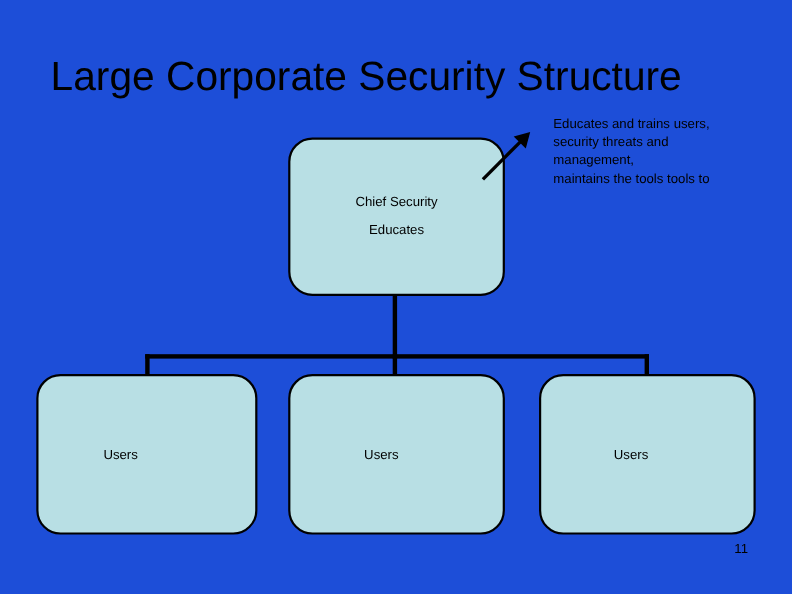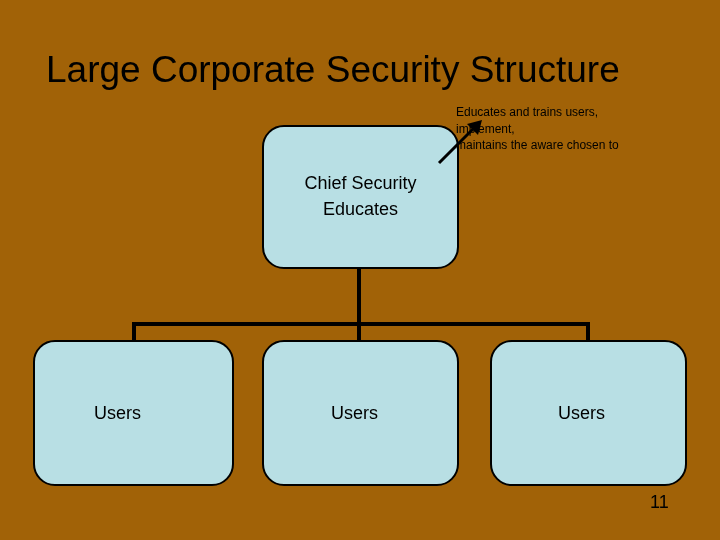--- a/index.html
+++ b/index.html
@@ -4,21 +4,21 @@
 <style>
   html, body {
     margin: 0;
     padding: 0;
     background: #ffffff;
   }
   #slide {
     position: relative;
     width: 720px;
     height: 540px;
-    background: #a16207;
+    background: #1d4ed8;
     overflow: hidden;
     font-family: "Liberation Sans", sans-serif;
     color: #000000;
   }
 
   
   #slide-title {
     position: absolute;
     left: 46px;
     top: 48px;
@@ -34,21 +34,21 @@
   
   .node-box {
     position: absolute;
     background: #b8dfe4;
     border: 2px solid #000000;
     border-radius: 22px;
     box-sizing: border-box;
   }
   .node-label {
     position: absolute;
-    font-size: 18px;
+    font-size: 12px;
     line-height: 26px;
     color: #000000;
   }
   #box-cso {
     left: 262px;
     top: 125px;
     width: 197px;
     height: 144px;
   }
   #label-cso {
@@ -132,40 +132,40 @@
     position: absolute;
     left: 432px;
     top: 114px;
     width: 56px;
     height: 56px;
   }
 
   
   #callout-text {
     position: absolute;
-    left: 456px;
+    left: 503px;
     top: 104px;
     width: 200px;
     font-size: 12px;
     line-height: 16.5px;
     color: #000000;
   }
   #callout-text .callout-line {
     display: block;
     white-space: nowrap;
   }
 
   
   #page-number {
     position: absolute;
     left: 650px;
     top: 492px;
     width: 30px;
-    text-align: left;
-    font-size: 18px;
+    text-align: right;
+    font-size: 12px;
     color: #000000;
   }
 </style>
 </head>
 <body>
 
 <div id="slide">
 
   <div id="slide-title">Large Corporate Security Structure</div>
 
@@ -190,19 +190,20 @@
   <div class="node-box" id="box-users-3"></div>
   <div class="node-label" id="label-users-3">Users</div>
 
   <svg id="callout-arrow" viewBox="0 0 56 56">
     <line x1="7" y1="49" x2="44" y2="12" stroke="#000000" stroke-width="3"></line>
     <polygon points="50,6 35,10 46,21" fill="#000000"></polygon>
   </svg>
 
   <div id="callout-text">
     <span class="callout-line">Educates and trains users,</span>
-    <span class="callout-line">implement,</span>
-    <span class="callout-line">maintains the aware chosen to</span>
+    <span class="callout-line">security threats and</span>
+    <span class="callout-line">management,</span>
+    <span class="callout-line">maintains the tools tools to</span>
   </div>
 
   <div id="page-number">11</div>
 
 </div>
 
 </body></html>

